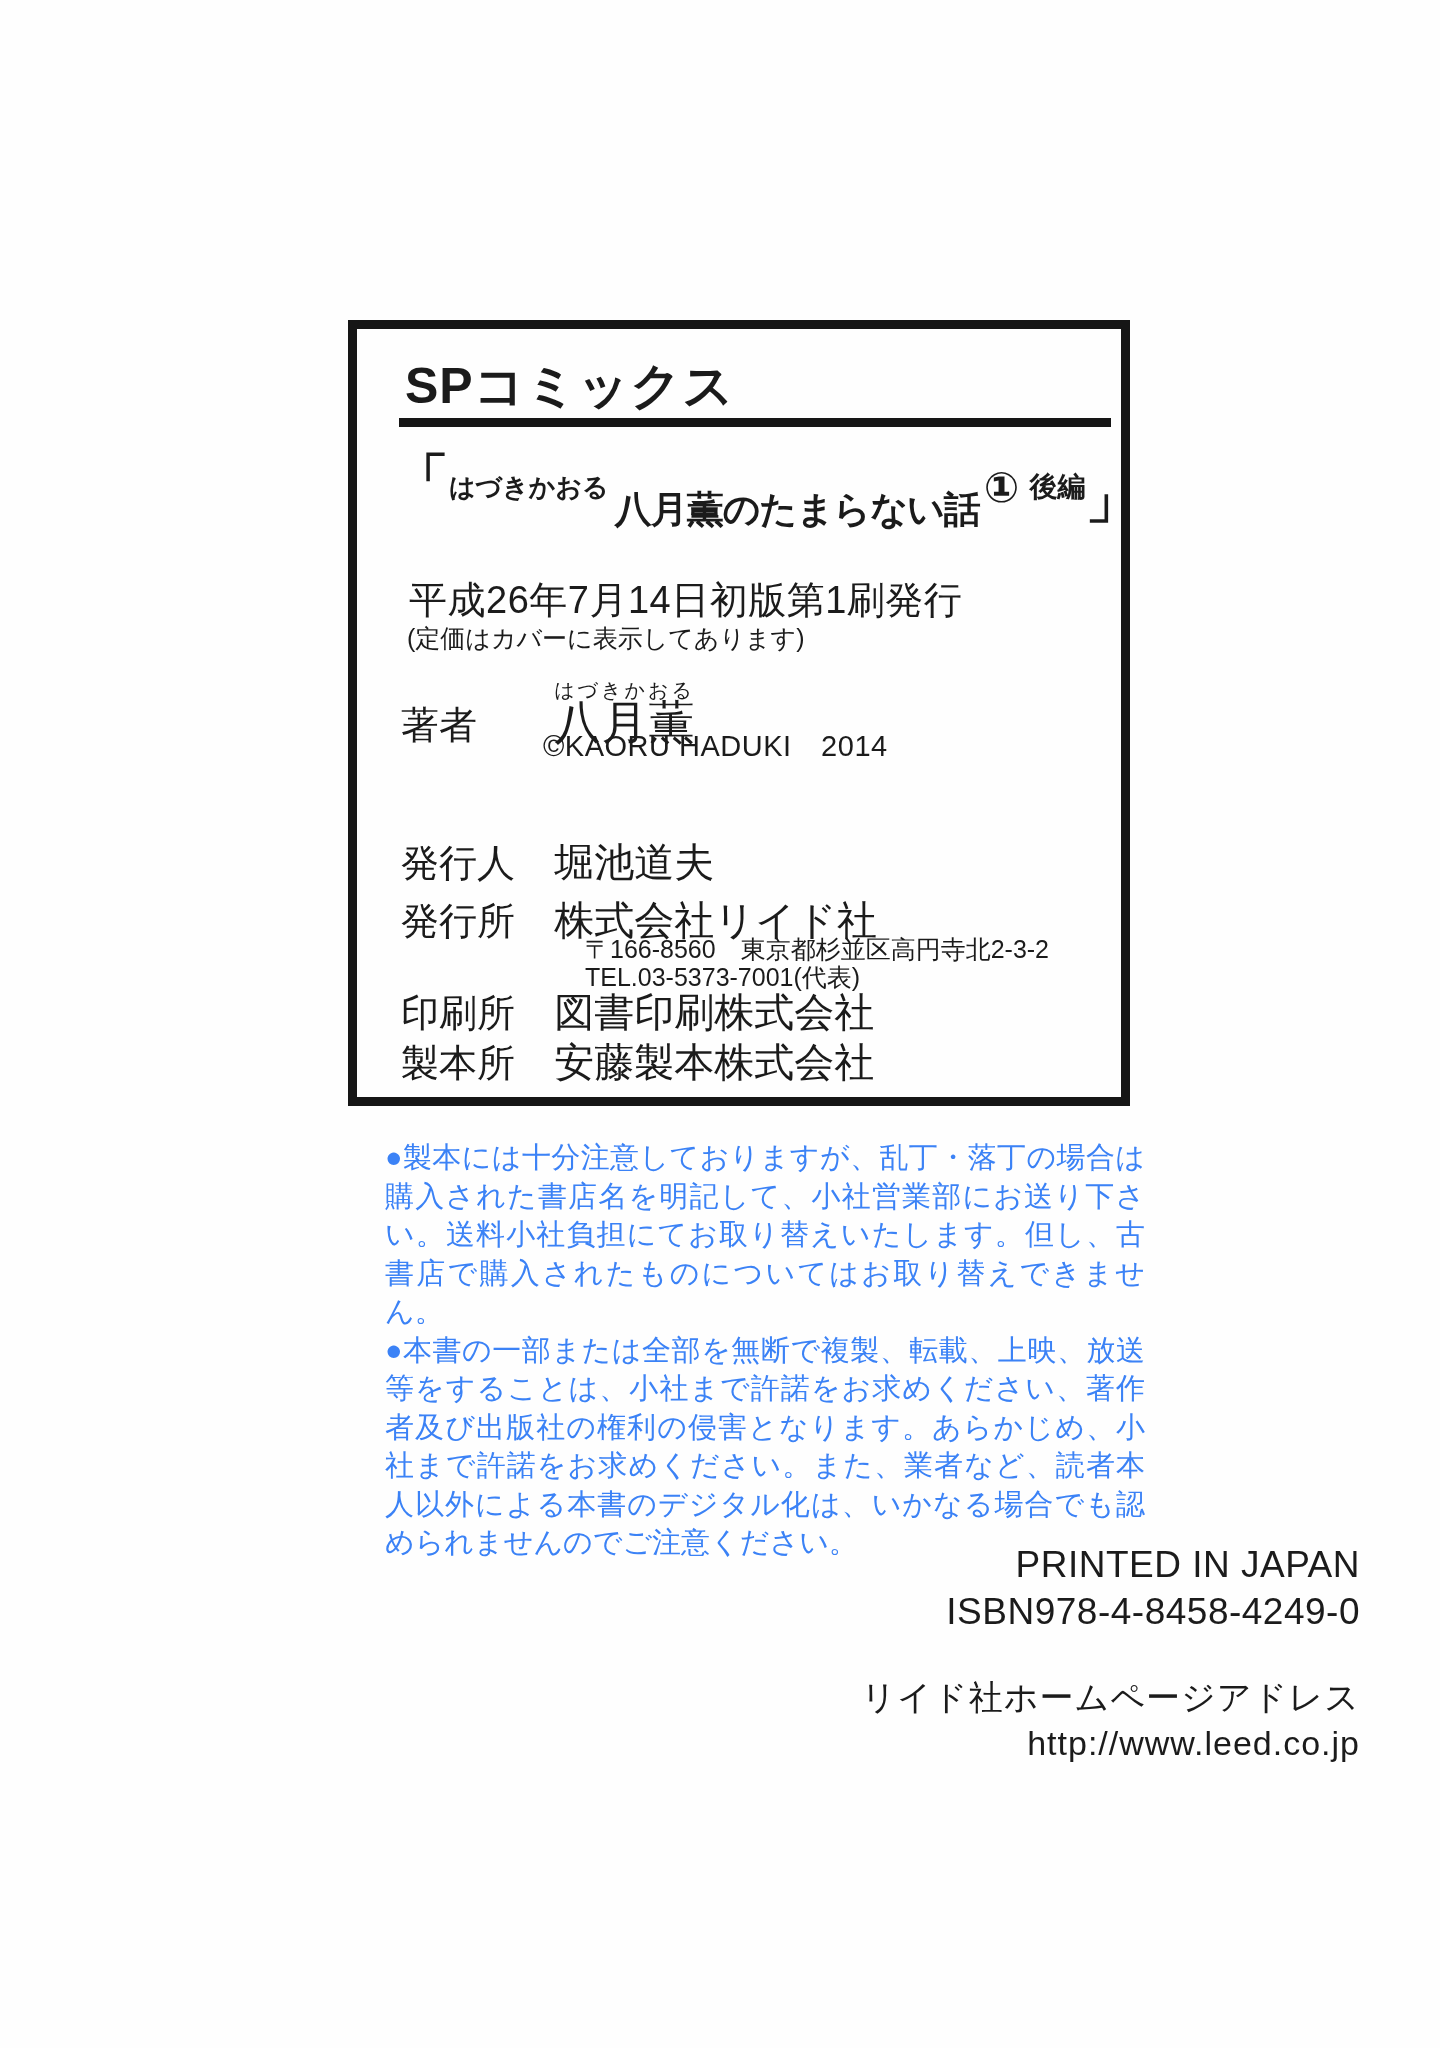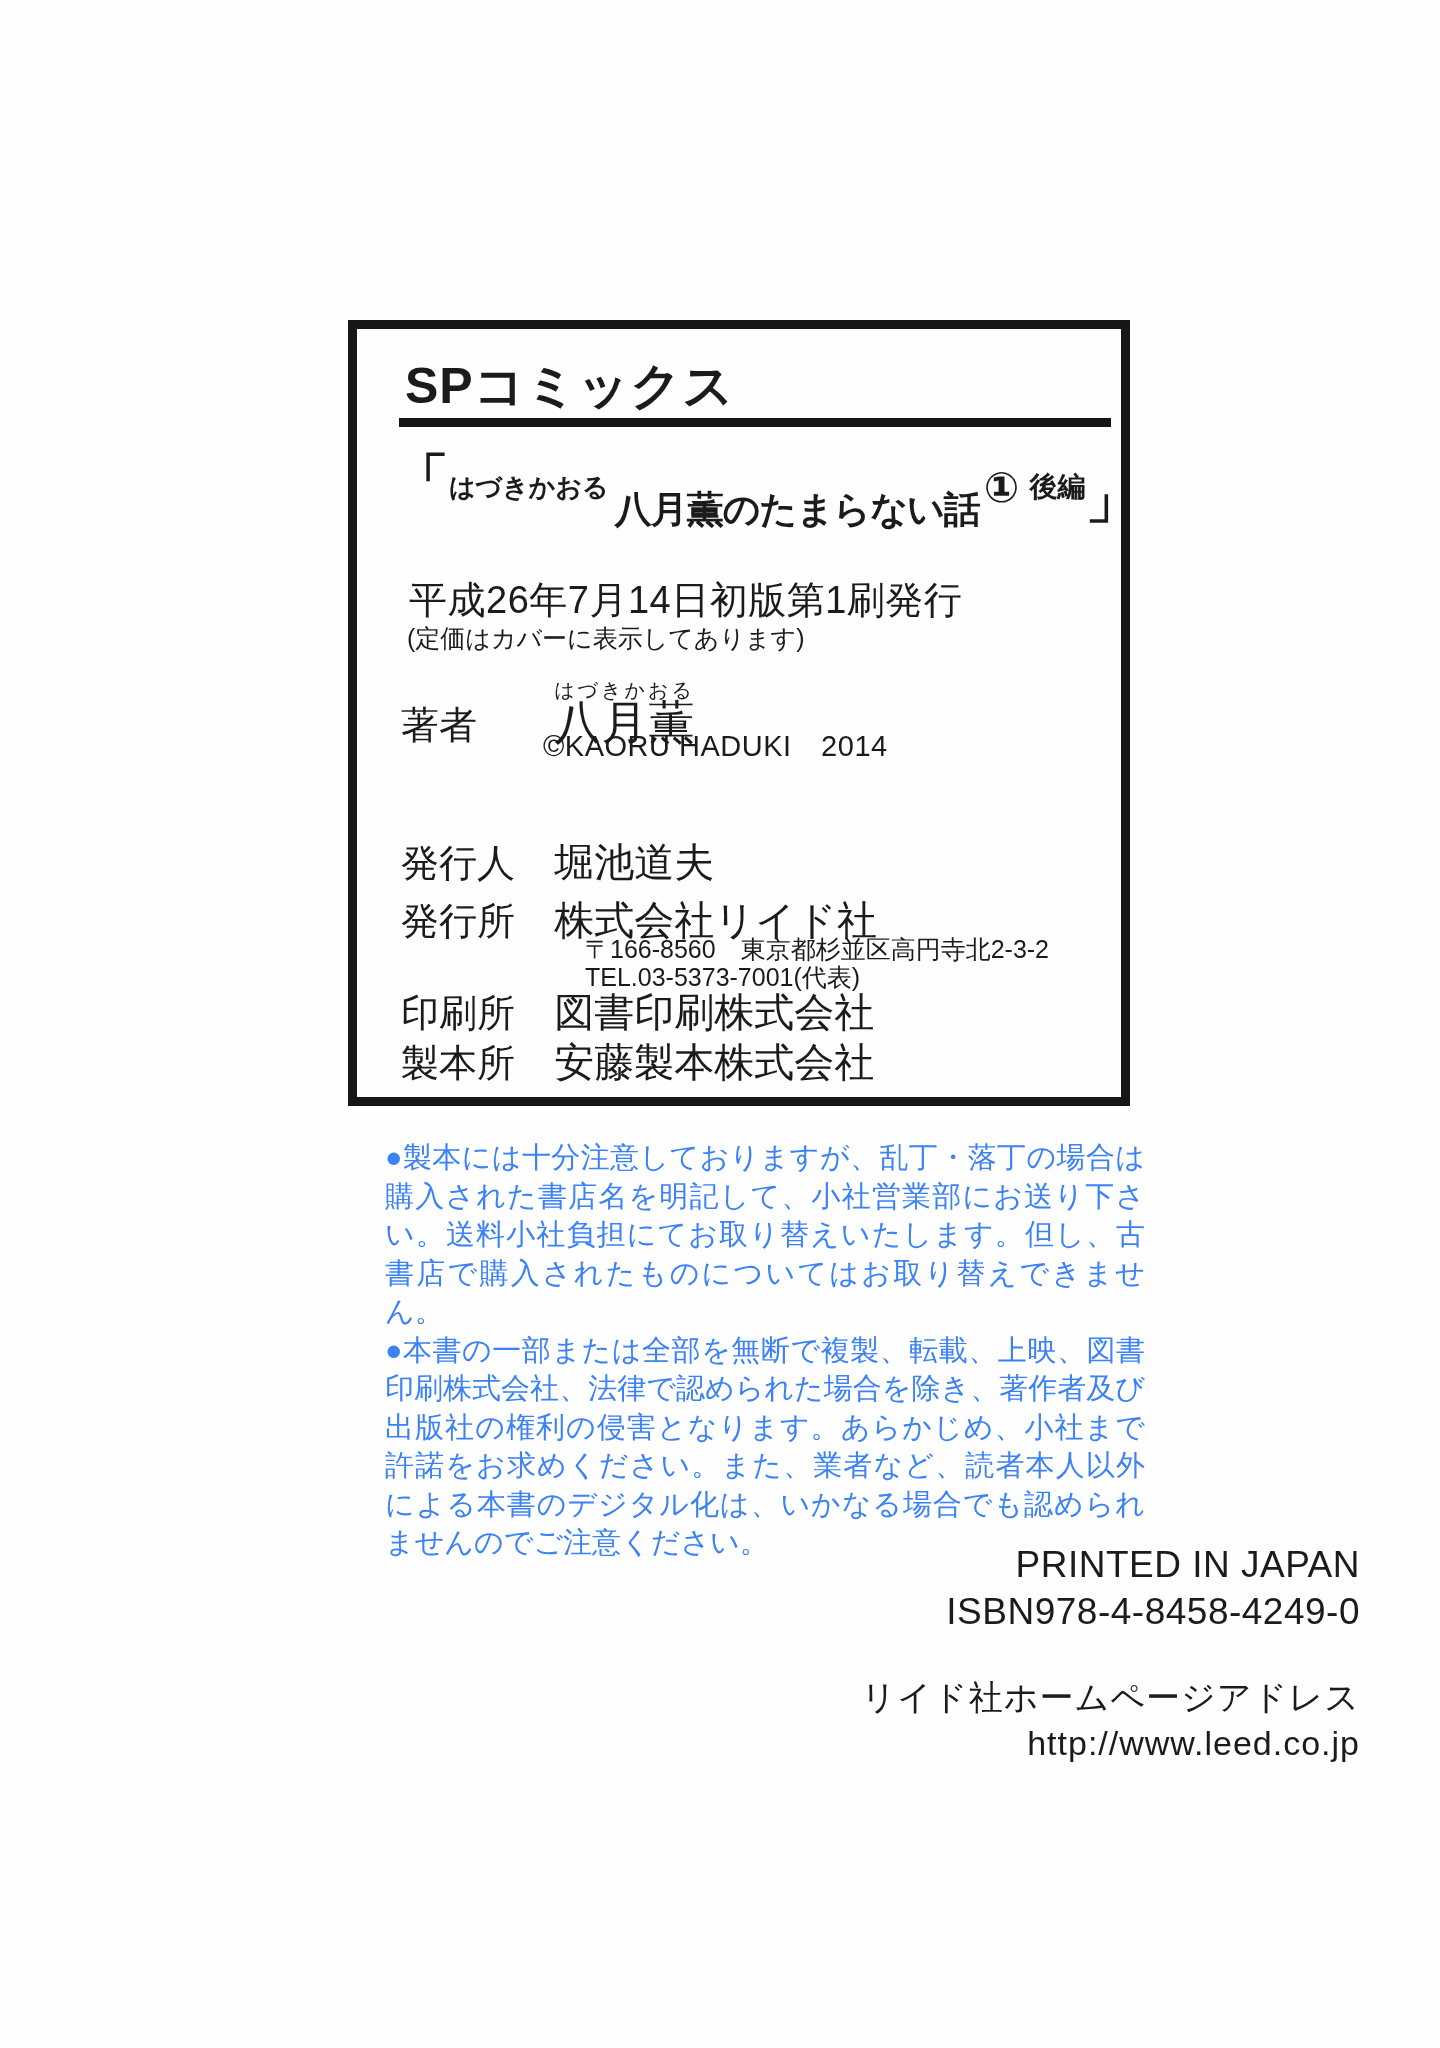--- a/index.html
+++ b/index.html
@@ -143,21 +143,21 @@
 
     <div class="info-row row-binder">
       <span class="label">製本所</span>
       <span class="value">安藤製本株式会社</span>
     </div>
 
   </div>
 
   <div class="notices">
     <p>●製本には十分注意しておりますが、乱丁・落丁の場合は購入された書店名を明記して、小社営業部にお送り下さい。送料小社負担にてお取り替えいたします。但し、古書店で購入されたものについてはお取り替えできません。</p>
-    <p>●本書の一部または全部を無断で複製、転載、上映、図書印刷株式会社、法律で認められた場合を除き、著作者及び出版社の権利の侵害となります。あらかじめ、小社まで許諾をお求めください。また、業者など、読者本人以外による本書のデジタル化は、いかなる場合でも認められませんのでご注意ください。</p>
+    <p>●本書の一部または全部を無断で複製、転載、上映、放送等をすることは、小社まで許諾をお求めください、著作者及び出版社の権利の侵害となります。あらかじめ、小社まで許諾をお求めください。また、業者など、読者本人以外による本書のデジタル化は、いかなる場合でも認められませんのでご注意ください。</p>
   </div>
 
   <div class="footer-block">
     <div class="printed-in">PRINTED IN JAPAN</div>
     <div class="isbn-line">ISBN978-4-8458-4249-0</div>
     <div class="homepage-label">リイド社ホームページアドレス</div>
     <div class="homepage-url">http://www.leed.co.jp</div>
   </div>
 
 </div>

